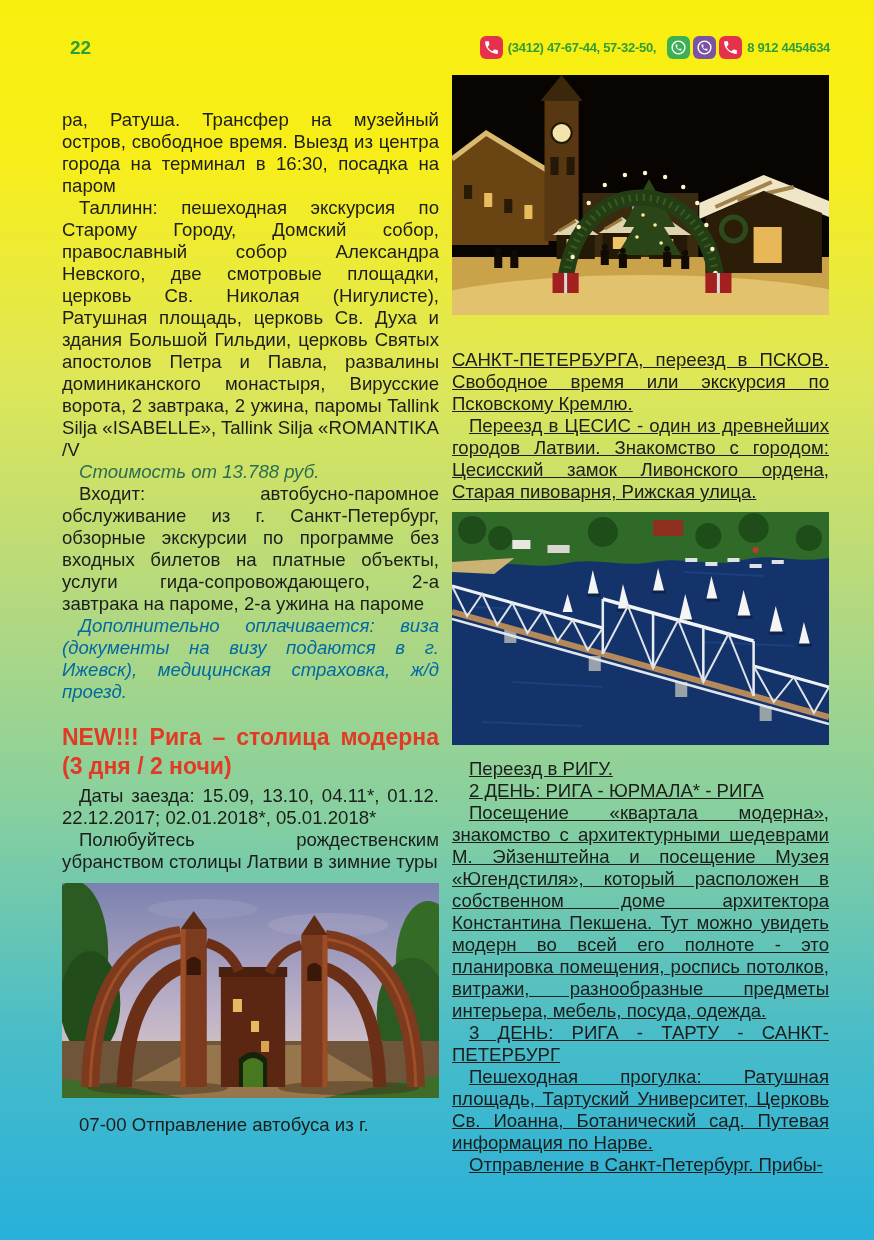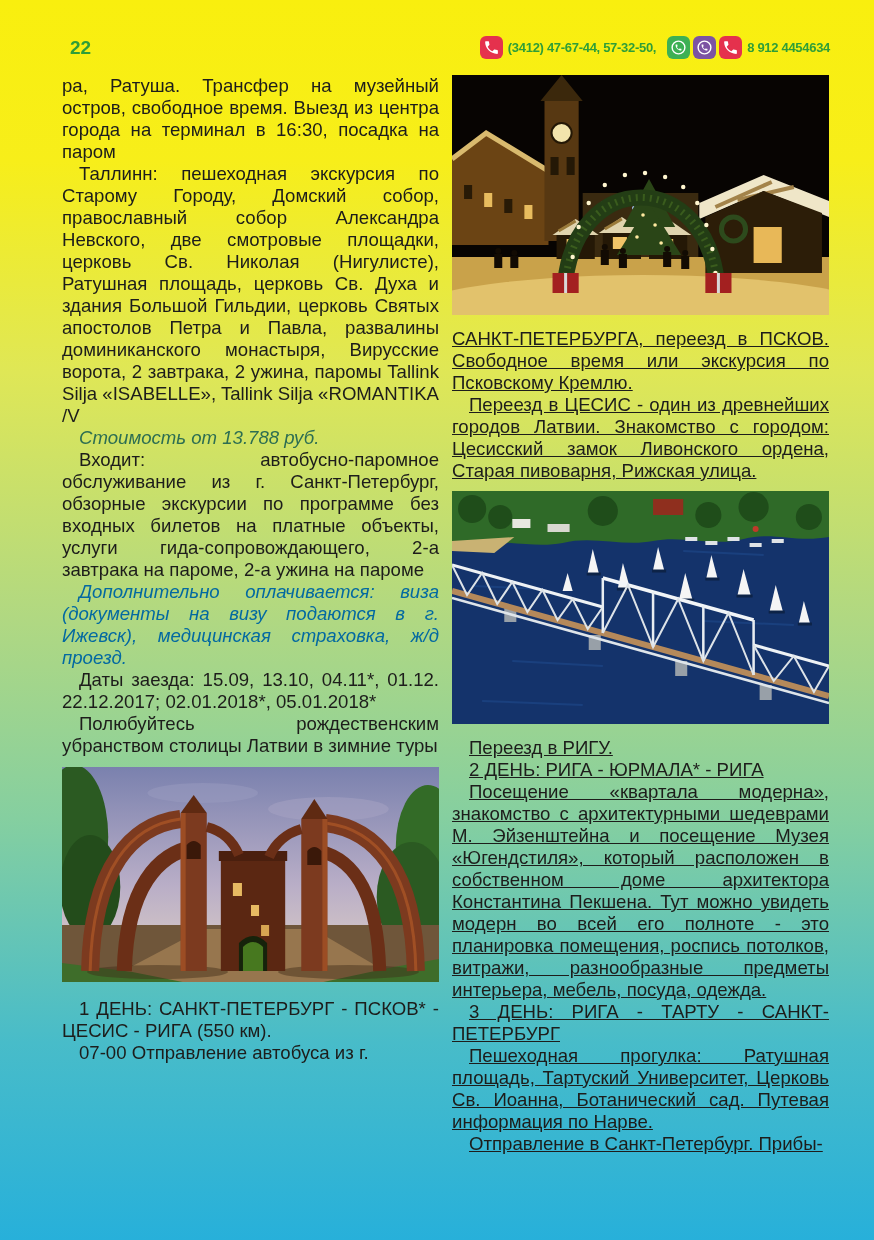--- a/index.html
+++ b/index.html
@@ -15,21 +15,21 @@
   .ic{width:23px;height:23px;border-radius:6px;display:inline-flex;align-items:center;justify-content:center;flex:0 0 auto;}
   .ic svg{width:17px;height:17px;display:block;}
   .ic.red{background:#e5314d;}
   .ic.green{background:#3db054;}
   .ic.purple{background:#7c53a3;}
   .iconrow{display:flex;gap:3px;margin-left:6px;}
   .col{position:absolute;top:75px;width:377px;font-size:18.6px;line-height:22px;}
   .col-left{left:62px;}
   .col-right{left:452px;top:75px;text-decoration:underline;}
   p.t{margin:0;text-align:justify;text-indent:17px;}
-  p.t.noind{text-indent:0;}
+  p.t.noind{text-indent:0;margin-top:34px;}
   p.italic-green{font-style:italic;color:#2d6e52;}
   p.italic-teal{font-style:italic;color:#0369a1;}
   p.heading-red{font-size:23px;line-height:29px;font-weight:bold;color:#e23b25;text-indent:0;margin-top:20px;margin-bottom:4px;text-align:justify;}
   .photo{width:377px;overflow:hidden;background:#000;}
   .photo svg{display:block;width:100%;height:100%;}
   .photo-market{height:240px;margin-bottom:13px;}
   .photo-bridge{height:233px;margin:9px 0 13px 0;}
   .photo-ruins{height:215px;margin:10px 0 16px 0;}
 </style>
 </head>
@@ -66,20 +66,21 @@
     <span class="num">8 912 4454634</span>
   </div>
 </div>
 
 <div class="col col-left">
   <p class="t noind">ра, Ратуша. Трансфер на музейный остров, свободное время. Выезд из центра города на терминал в 16:30, посадка на паром</p>
   <p class="t">Таллинн: пешеходная экскурсия по Старому Городу, Домский собор, православный собор Александра Невского, две смотровые площадки, церковь Св. Николая (Нигулисте), Ратушная площадь, церковь Св. Духа и здания Большой Гильдии, церковь Святых апостолов Петра и Павла, развалины доминиканского монастыря, Вирусские ворота, 2 завтрака, 2 ужина, паромы Tallink Silja «ISABELLE», Tallink Silja «ROMANTIKA /V</p>
   <p class="t italic-green">Стоимость от 13.788 руб.</p>
   <p class="t">Входит: автобусно-паромное обслуживание из г. Санкт-Петербург, обзорные экскурсии по программе без входных билетов на платные объекты, услуги гида-сопровождающего,  2-а завтрака на пароме, 2-а ужина на пароме</p>
   <p class="t italic-teal">Дополнительно оплачивается: виза (документы на визу подаются в г. Ижевск), медицинская страховка, ж/д проезд.</p>
+  <p class="t heading-red">NEW!!! Рига – столица модерна (3 дня / 2 ночи)</p>
   <p class="t">Даты заезда: 15.09, 13.10, 04.11*, 01.12. 22.12.2017; 02.01.2018*, 05.01.2018*</p>
   <p class="t">Полюбуйтесь рождественским убранством столицы Латвии в зимние туры</p>
 
   <div class="photo photo-ruins">
     <svg viewBox="0 0 375 215" preserveAspectRatio="none">
       <defs>
         <linearGradient id="skyg" x1="0" y1="0" x2="0" y2="1">
           <stop offset="0" stop-color="#7a81ae"></stop>
             <stop offset="0.55" stop-color="#b9aec7"></stop>
             <stop offset="1" stop-color="#e3d3c4"></stop>
@@ -117,21 +118,20 @@
       <path d="M352,204 C350,104 312,62 262,56" stroke="#b35a28" stroke-width="3" fill="none" opacity="0.65"></path>
       <rect x="238" y="52" width="26" height="152" fill="#7c3a1f"></rect>
       <polygon points="238,52 251,32 264,52" fill="#5f2a12"></polygon>
       <rect x="259" y="52" width="5" height="152" fill="#b35a28" opacity="0.6"></rect>
       <path d="M238,62 C224,66 212,76 206,90" stroke="#6b2f17" stroke-width="10" fill="none"></path>
       <path d="M124,78 Q131,70 138,78 L138,92 L124,92 Z" fill="#3a1809"></path>
       <path d="M244,84 Q251,76 258,84 L258,98 L244,98 Z" fill="#3a1809"></path>
     </svg>
   </div>
 
-  <p class="t">1 ДЕНЬ: САНКТ-ПЕТЕРБУРГ - ПСКОВ* - ЦЕСИС - РИГА (550 км).</p>
   <p class="t">07-00 Отправление автобуса из г.</p>
 </div>
 
 <div class="col col-right">
 
   <div class="photo photo-market">
     <svg viewBox="0 0 375 240" preserveAspectRatio="none">
       <rect width="375" height="240" fill="#070402"></rect>
       <rect x="130" y="118" width="115" height="66" fill="#3a2a10"></rect>
       <circle cx="150" cy="128" r="2" fill="#8fb0e0"></circle>

